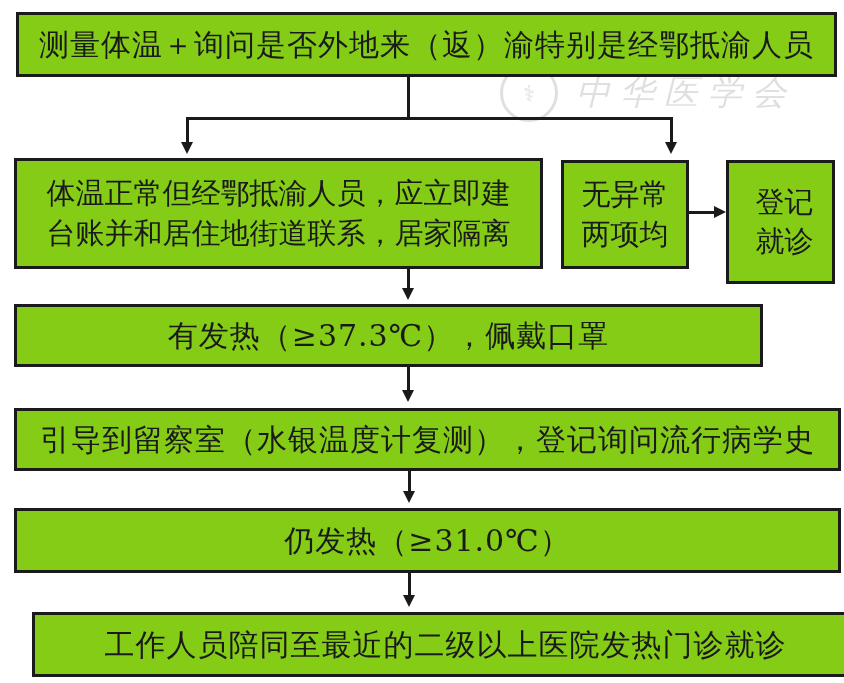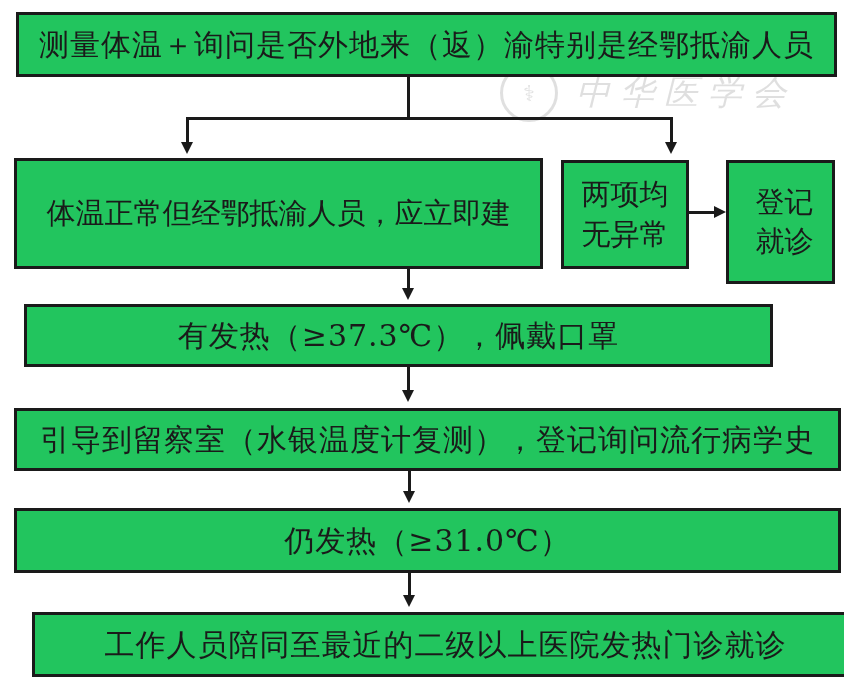--- a/index.html
+++ b/index.html
@@ -1,20 +1,20 @@
 <!DOCTYPE html>
 <html><head>
 <meta charset="utf-8">
 <style>
   html, body { margin:0; padding:0; background:#ffffff; }
   body { width:844px; height:683px; position:relative; overflow:hidden;
          font-family: "DejaVu Serif", "Liberation Serif", serif; color:#1a1a1a; }
   .box { position:absolute; border:3px solid #1a1a1a; box-sizing:border-box;
          display:flex; align-items:center; justify-content:center; text-align:center;
-         background:#22c55e; }
+         background:#84cc16; }
   .box span { display:block; }
   .t-big { font-size:30px; letter-spacing:1px; line-height:1.2; }
   .t-mid { font-size:29px; line-height:1.35; }
   .left-lines { text-align:center; }
   .line { position:absolute; background:#1a1a1a; }
   .arrowhead { position:absolute; width:0; height:0; }
   .down { border-left:6px solid transparent; border-right:6px solid transparent; border-top:12px solid #1a1a1a; }
   .right { border-top:6px solid transparent; border-bottom:6px solid transparent; border-left:12px solid #1a1a1a; }
   .watermark { position:absolute; left:500px; top:62px; width:300px; height:62px; opacity:0.18;
                display:flex; align-items:center; }
@@ -37,44 +37,45 @@
 <div class="line" style="left:407px; top:77px; width:3px; height:42px;"></div>
 <div class="line" style="left:186px; top:117px; width:487px; height:3px;"></div>
 <div class="line" style="left:186px; top:117px; width:3px; height:26px;"></div>
 <div class="arrowhead down" style="left:181px; top:142px;"></div>
 <div class="line" style="left:670px; top:117px; width:3px; height:26px;"></div>
 <div class="arrowhead down" style="left:665px; top:142px;"></div>
 
 <div class="box t-mid" style="left:14px; top:158px; width:529px; height:111px;">
   <div class="left-lines">
     <span>体温正常但经鄂抵渝人员，应立即建</span>
+    <span>台账并和居住地街道联系，居家隔离</span>
   </div>
 </div>
 
 <div class="box t-mid" style="left:561px; top:160px; width:128px; height:109px;">
   <div>
+    <span>无异常</span>
     <span>两项均</span>
-    <span>无异常</span>
   </div>
 </div>
 
 <div class="line" style="left:689px; top:211px; width:26px; height:3px;"></div>
 <div class="arrowhead right" style="left:714px; top:206px;"></div>
 
 <div class="box t-mid" style="left:726px; top:160px; width:109px; height:124px;padding-left:8px;">
   <div>
     <span>登记</span>
     <span>就诊</span>
   </div>
 </div>
 
 <div class="line" style="left:407px; top:269px; width:3px; height:20px;"></div>
 <div class="arrowhead down" style="left:402px; top:288px;"></div>
 
-<div class="box t-big" style="left:24px; top:304px; width:749px; height:63px;">
+<div class="box t-big" style="left:14px; top:304px; width:749px; height:63px;">
   <span>有发热（≥37.3℃），佩戴口罩</span>
 </div>
 
 <div class="line" style="left:407px; top:367px; width:3px; height:24px;"></div>
 <div class="arrowhead down" style="left:402px; top:390px;"></div>
 
 <div class="box t-big" style="left:14px; top:408px; width:827px; height:63px;align-items:center;">
   <span>引导到留察室（水银温度计复测），登记询问流行病学史</span>
 </div>
 

